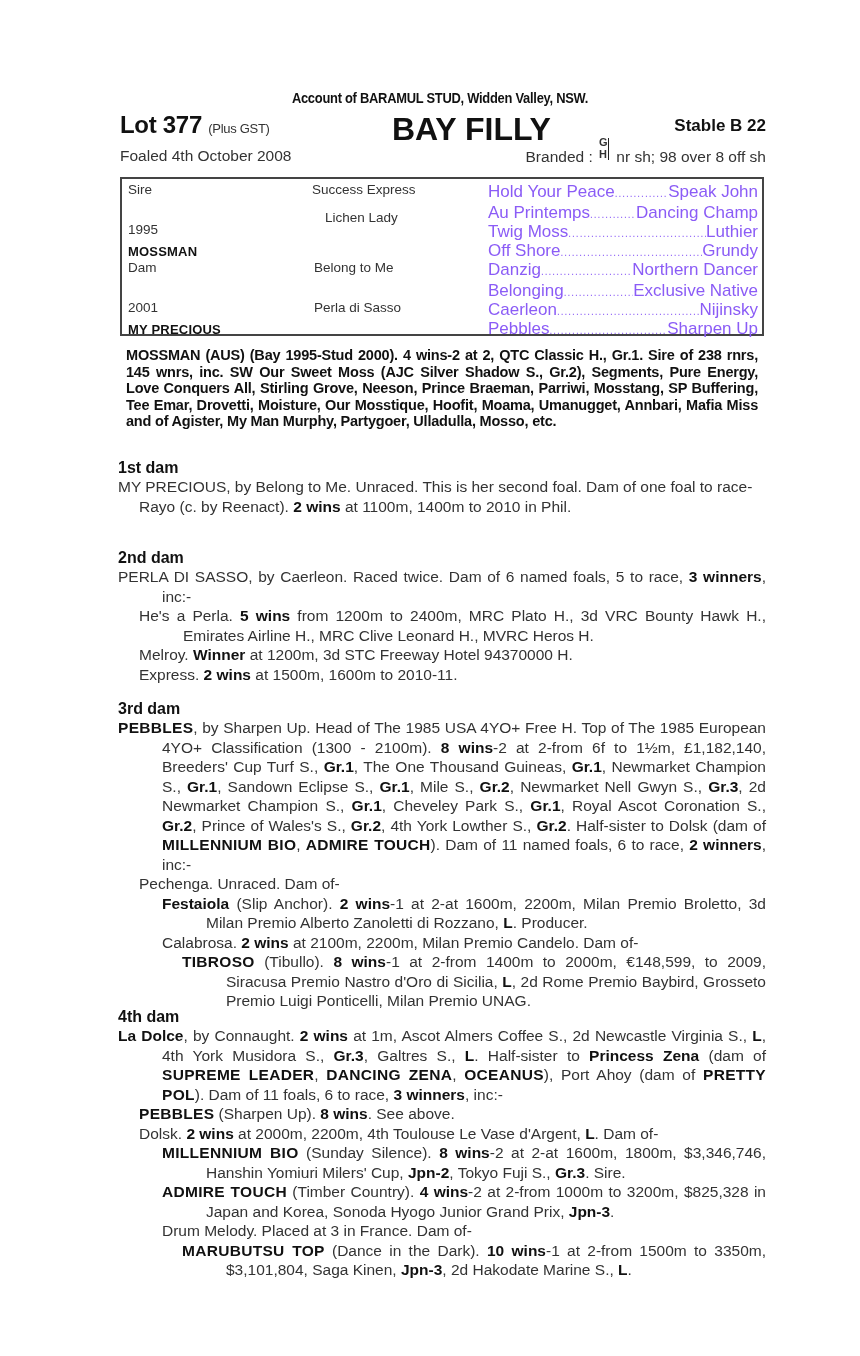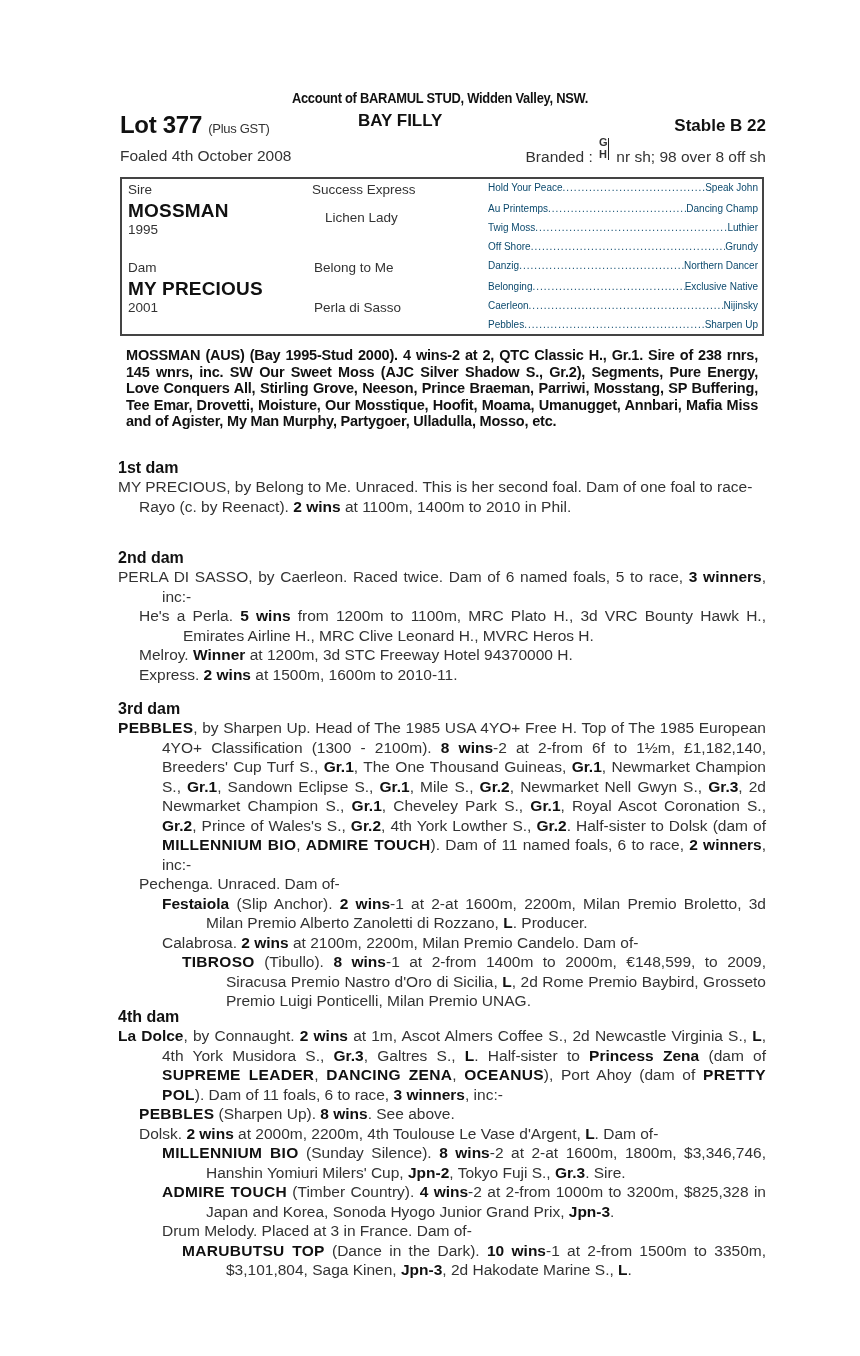--- a/index.html
+++ b/index.html
@@ -2,34 +2,34 @@
 <html><head>
 <meta charset="utf-8">
 <style>
   html, body { margin: 0; padding: 0; background: #ffffff; }
   body { width: 860px; height: 1356px; position: relative; font-family: "Liberation Sans", sans-serif; color: #111; }
   .page { position: absolute; left: 114px; top: 0; width: 652px; }
   .account { position: absolute; top: 89px; left: 0; width: 652px; text-align: center; font-family: "Liberation Sans", sans-serif; font-weight: bold; font-size: 15px; letter-spacing: -0.3px; transform: scaleX(0.86); transform-origin: center; }
   .lot-row { position: absolute; top: 111px; left: 6px; width: 646px; height: 30px; }
   .lot { position: absolute; left: 0; top: 0; font-weight: bold; font-size: 24px; letter-spacing: -0.3px; }
   .lot .gst { font-weight: normal; font-size: 13px; color: #333; letter-spacing: -0.3px; }
-  .sex { position: absolute; left: 238px; top: 0; font-weight: bold; font-size: 17px; }
+  .sex { position: absolute; left: 272px; top: 0; font-weight: bold; font-size: 32px; }
   .stable { position: absolute; right: 0; top: 5px; font-weight: bold; font-size: 17px; }
   .foal-row { position: absolute; top: 147px; left: 6px; width: 646px; font-size: 15.5px; color: #333; }
   .foaled { position: absolute; left: 0; top: 0; }
   .branded { position: absolute; right: 0; top: 0; white-space: nowrap; }
   .brand-mark { display: inline-block; position: relative; width: 11px; height: 16px; vertical-align: -1px; margin: 0 2px; }
   .brand-mark .g { position: absolute; left: 0; top: -10px; font-size: 11px; font-weight: bold; line-height: 11px; }
   .brand-mark .h { position: absolute; left: 0; top: 2px; font-size: 11px; font-weight: bold; line-height: 11px; }
   .brand-mark .bar { position: absolute; left: 9px; top: -9px; width: 1.2px; height: 22px; background: #222; }
 
   .pedigree { position: absolute; top: 177px; left: 6px; width: 644px; height: 159px; border: 2px solid #444; box-sizing: border-box; font-size: 13.5px; color: #333; text-align: right; }
   .pedigree .cell { position: absolute; white-space: nowrap; }
-  .pedigree .name-big { font-weight: bold; font-size: 19px; color: #111; letter-spacing: 0.2px; }
-  .gg { position: absolute; left: 366px; width: 270px; display: flex; font-size: 10px; color: #0c4a6e; }
+  .pedigree .name-big { font-weight: bold; font-size: 13px; color: #111; letter-spacing: 0.2px; margin-top: 44px; }
+  .gg { position: absolute; left: 366px; width: 270px; display: flex; font-size: 17px; color: #8b5cf6; }
   .gg .l { white-space: nowrap; }
   .gg .dots { flex: 1; overflow: hidden; white-space: nowrap; letter-spacing: 1px; }
   .gg .dots::after { content: "........................................................................................................"; font-size: 10px; }
   .gg .r { white-space: nowrap; }
 
   .sire-para { position: absolute; top: 347px; left: 12px; width: 632px; font-weight: 900; font-size: 14.5px; line-height: 16.5px; text-align: justify; letter-spacing: -0.2px; }
 
   .section { position: absolute; left: 4px; width: 648px; font-size: 15.5px; line-height: 19.5px; color: #333; }
   .section .h { font-weight: bold; font-size: 16px; color: #111; display: block; line-height: 19px; }
   .section b { color: #111; font-weight: bold; }
@@ -123,21 +123,21 @@
 
   <div class="section" style="top:458px;">
     <span class="h">1st dam</span>
     <div class="p hang1">MY PRECIOUS, by Belong to Me. Unraced. This is her second foal. Dam of one foal to race-</div>
     <div class="p ind1"><span>Rayo</span><span> (c. by Reenact). </span><b>2 wins</b><span> at 1100m, 1400m to 2010 in Phil.</span></div>
   </div>
 
   <div class="section" style="top:548px;">
     <span class="h">2nd dam</span>
     <div class="p hang1"><span>PERLA DI SASSO, by Caerleon. Raced twice. Dam of 6 named foals, 5 to race, </span><b>3 winners</b><span>, inc:-</span></div>
-    <div class="p hang2"><span>He's a Perla. </span><b>5 wins</b><span> from 1200m to 1100m, MRC Plato H., 3d VRC Bounty Hawk H., Emirates Airline H., MRC Clive Leonard H., MVRC Heros H.</span></div>
+    <div class="p hang2"><span>He's a Perla. </span><b>5 wins</b><span> from 1200m to 2400m, MRC Plato H., 3d VRC Bounty Hawk H., Emirates Airline H., MRC Clive Leonard H., MVRC Heros H.</span></div>
     <div class="p hang2"><span>Melroy. </span><b>Winner</b><span> at 1200m, 3d STC Freeway Hotel 94370000 H.</span></div>
     <div class="p hang2"><span>Express. </span><b>2 wins</b><span> at 1500m, 1600m to 2010-11.</span></div>
   </div>
 
   <div class="section" style="top:699px;">
     <span class="h">3rd dam</span>
     <div class="p hang1"><span class="caps">PEBBLES</span><span>, by Sharpen Up. Head of The 1985 USA 4YO+ Free H. Top of The 1985 European 4YO+ Classification (1300 - 2100m). </span><b>8 wins</b><span>-2 at 2-from 6f to 1½m, £1,182,140, Breeders' Cup Turf S., </span><b>Gr.1</b><span>, The One Thousand Guineas, </span><b>Gr.1</b><span>, Newmarket Champion S., </span><b>Gr.1</b><span>, Sandown Eclipse S., </span><b>Gr.1</b><span>, Mile S., </span><b>Gr.2</b><span>, Newmarket Nell Gwyn S., </span><b>Gr.3</b><span>, 2d Newmarket Champion S., </span><b>Gr.1</b><span>, Cheveley Park S., </span><b>Gr.1</b><span>, Royal Ascot Coronation S., </span><b>Gr.2</b><span>, Prince of Wales's S., </span><b>Gr.2</b><span>, 4th York Lowther S., </span><b>Gr.2</b><span>. Half-sister to Dolsk (dam of </span><span class="caps">MILLENNIUM BIO</span><span>, </span><span class="caps">ADMIRE TOUCH</span><span>). Dam of 11 named foals, 6 to race, </span><b>2 winners</b><span>, inc:-</span></div>
     <div class="p ind1">Pechenga. Unraced. Dam of-</div>
     <div class="p hang3"><b>Festaiola</b><span> (Slip Anchor). </span><b>2 wins</b><span>-1 at 2-at 1600m, 2200m, Milan Premio Broletto, 3d Milan Premio Alberto Zanoletti di Rozzano, </span><b>L</b><span>. Producer.</span></div>
     <div class="p ind2"><span>Calabrosa. </span><b>2 wins</b><span> at 2100m, 2200m, Milan Premio Candelo. Dam of-</span></div>

